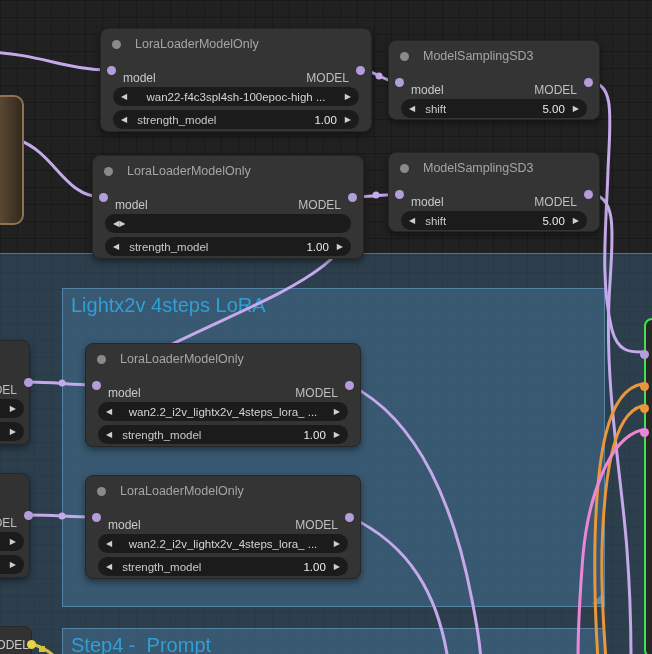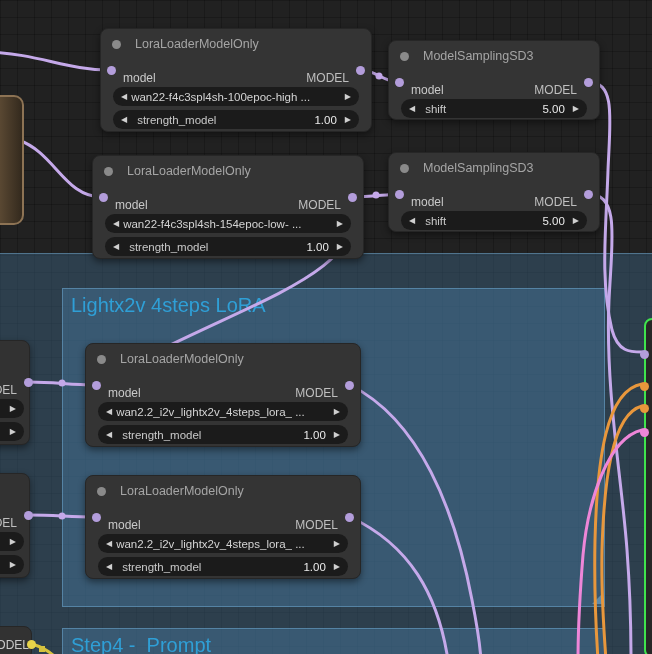--- a/index.html
+++ b/index.html
@@ -36,21 +36,21 @@
   .dot-clip{background:var(--clip-slot,#e8d44a);}
   .dot-cond{background:var(--cond-slot,#e8973c);}
   .dot-latent{background:var(--latent-slot,#ee86d8);}
   .slot-label{position:absolute;top:12px;font-size:12px;color:#c9c9c9;white-space:nowrap;}
   .slot-label.in{left:22px;}
   .slot-label.out{right:22px;color:#bfbfbf;}
 
   .widget{position:relative;margin:4px 12px 0 12px;height:19px;background:#1b1b1b;border-radius:10px;
     display:flex;align-items:center;padding:0 8px;color:#d4d4d4;font-size:11.5px;}
   .widget .arrow{font-size:8px;color:#cfcfcf;flex:0 0 auto;line-height:19px;}
-  .widget .wtext{flex:1;text-align:left;white-space:nowrap;overflow:hidden;padding:0 4px;}
+  .widget .wtext{flex:1;text-align:center;white-space:nowrap;overflow:hidden;padding:0 4px;}
   .widget .wlabel{flex:1;text-align:left;margin-left:10px;color:#c9c9c9;white-space:nowrap;overflow:hidden;}
   .widget .wvalue{margin-right:8px;color:#eaeaea;}
 
   
   .fragment{position:absolute;box-sizing:border-box;background:#323232;border:1px solid #262626;
     border-radius:8px;box-shadow:0 3px 7px rgba(0,0,0,0.45);}
   .fragment .widget{margin:4px 5px 0 12px;}
   .fragment .slot-label.out{right:12px;}
   .fragment .slot-dot.out{right:-4px;}
   .clip-fragment{position:absolute;box-sizing:border-box;background:#323232;border:1px solid #262626;
@@ -162,21 +162,20 @@
       <span class="node-title">LoraLoaderModelOnly</span>
     </div>
     <div class="slot-row">
       <span class="slot-dot in dot-model"></span>
       <span class="slot-label in">model</span>
       <span class="slot-label out">MODEL</span>
       <span class="slot-dot out dot-model"></span>
     </div>
     <div class="widget">
       <span class="arrow">◀</span>
-      <span class="wtext">wan22-f4c3spl4sh-154epoc-low- ...</span>
       <span class="arrow">▶</span>
     </div>
     <div class="widget">
       <span class="arrow">◀</span>
       <span class="wlabel">strength_model</span>
       <span class="wvalue">1.00</span>
       <span class="arrow">▶</span>
     </div>
   </div>
 

